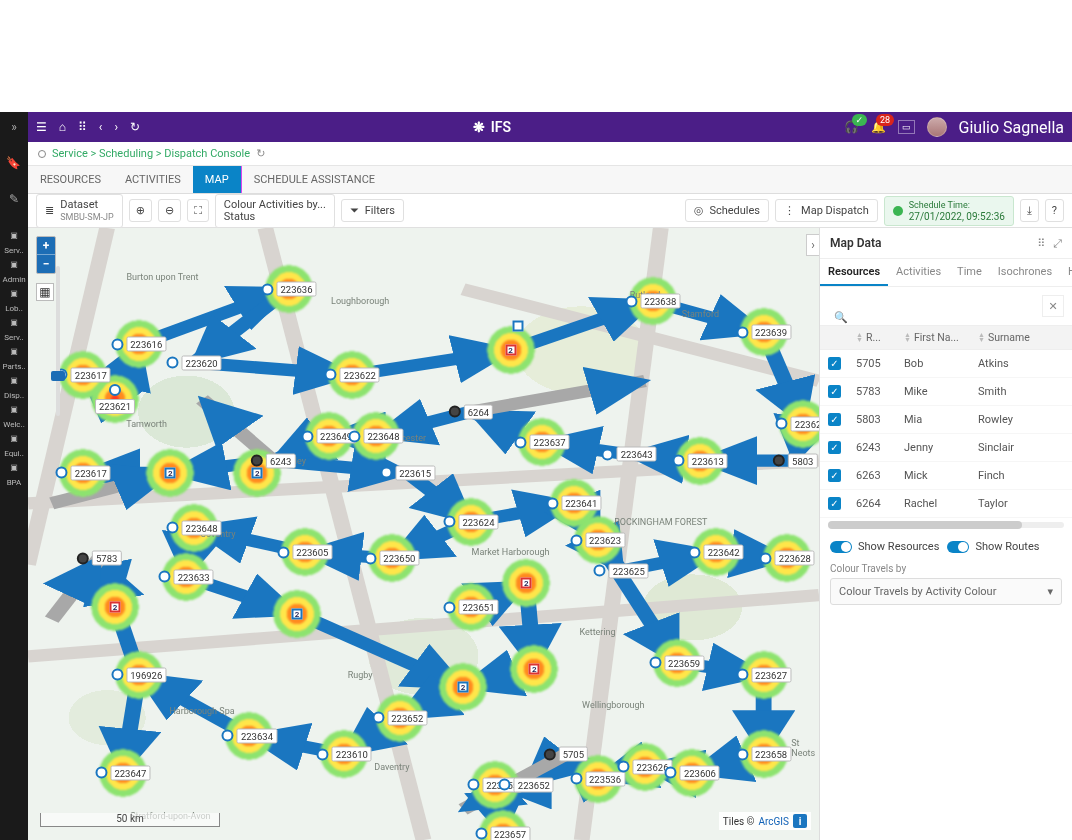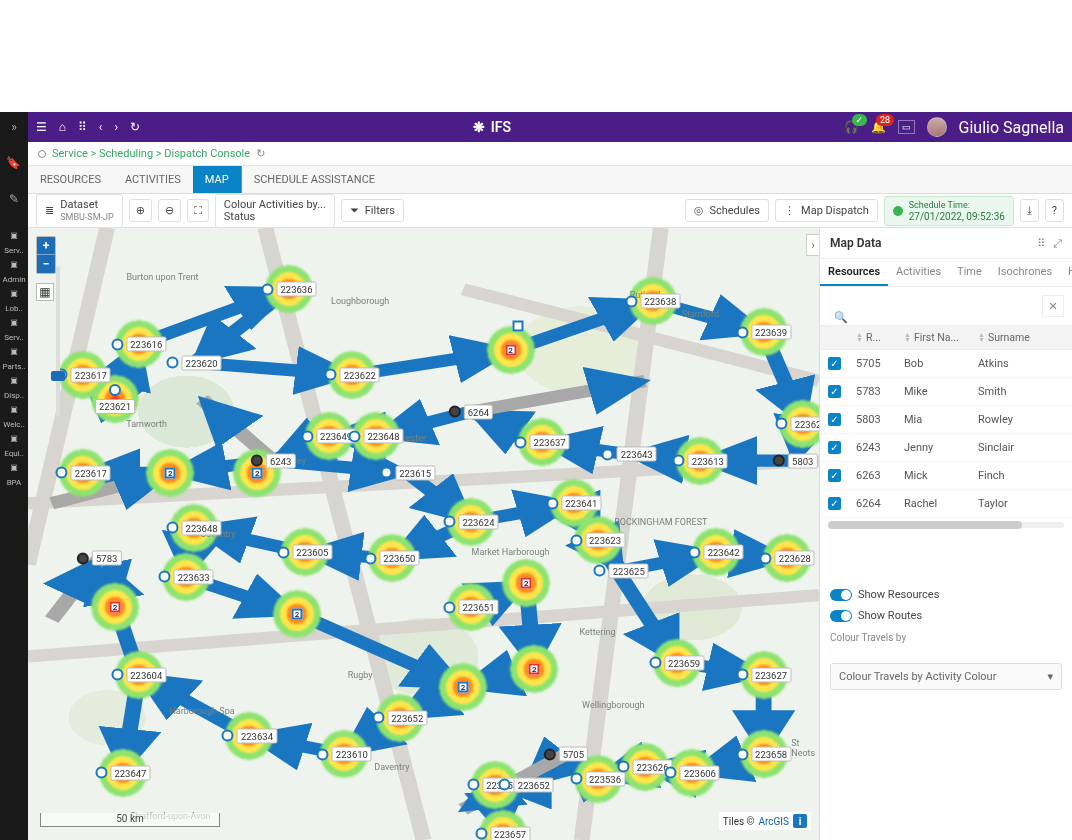--- a/index.html
+++ b/index.html
@@ -142,25 +142,25 @@
   .rows { }
   .rrow { display:flex; align-items:center; padding:7px 8px; gap:0; border-bottom:1px solid #f6f6f6; }
   .rrow .chk { width:28px; }
   .rrow .chk .box { width:13px; height:13px; background:#0a84c7; border-radius:2px; display:flex; align-items:center; justify-content:center; color:#fff; font-size:10px; }
   .rrow .d1 { width:48px; color:#555; }
   .rrow .d2 { width:74px; color:#555; }
   .rrow .d3 { flex:1; color:#555; }
   .mini-scroll { height:6px; background:#eee; margin:4px 8px 8px; border-radius:3px; position:relative; }
   .mini-scroll .th2 { position:absolute; left:0; top:-1px; width:82%; height:8px; background:#ccc; border-radius:4px; }
 
-  .toggles { padding:4px 10px; display:flex; flex-direction:column; gap:8px;margin-top:48px; }
+  .toggles { padding:4px 10px; display:flex; flex-direction:row; gap:8px; }
   .toggles .trow { display:flex; gap:6px; align-items:center; color:#444; }
 
   .ctb-lbl { padding:6px 10px 0; color:#888; font-size:10px; }
-  .dd { margin:20px 10px 10px; border:1px solid #ddd; border-radius:3px; padding:6px 8px; display:flex; justify-content:space-between; align-items:center; color:#666; background:#fafafa; cursor:pointer; }
+  .dd { margin:4px 10px 10px; border:1px solid #ddd; border-radius:3px; padding:6px 8px; display:flex; justify-content:space-between; align-items:center; color:#666; background:#fafafa; cursor:pointer; }
 </style>
 </head>
 <body>
 
 <div class="app">
   <div class="outer-top"></div>
 
   <div class="main-row">
 
     <div class="left-rail">
@@ -557,21 +557,21 @@
               </div>
               <div class="node" style="left: 56%; top: 62%; z-index: 15;">
                 <span class="dotn"></span>
                 <span class="lbl">223651</span>
               </div>
               <div class="node" style="left: 64%; top: 72%; z-index: 15;">
                 <span class="sq" style="border-color:#d33;">2</span>
               </div>
               <div class="node" style="left: 14%; top: 73%; z-index: 15;">
                 <span class="dotn"></span>
-                <span class="lbl">223604</span>
+                <span class="lbl">196926</span>
               </div>
               <div class="node" style="left: 28%; top: 83%; z-index: 15;">
                 <span class="dotn"></span>
                 <span class="lbl">223634</span>
               </div>
               <div class="node" style="left: 40%; top: 86%; z-index: 15;">
                 <span class="dotn"></span>
                 <span class="lbl">223610</span>
               </div>
               <div class="node" style="left: 47%; top: 80%; z-index: 15;">

